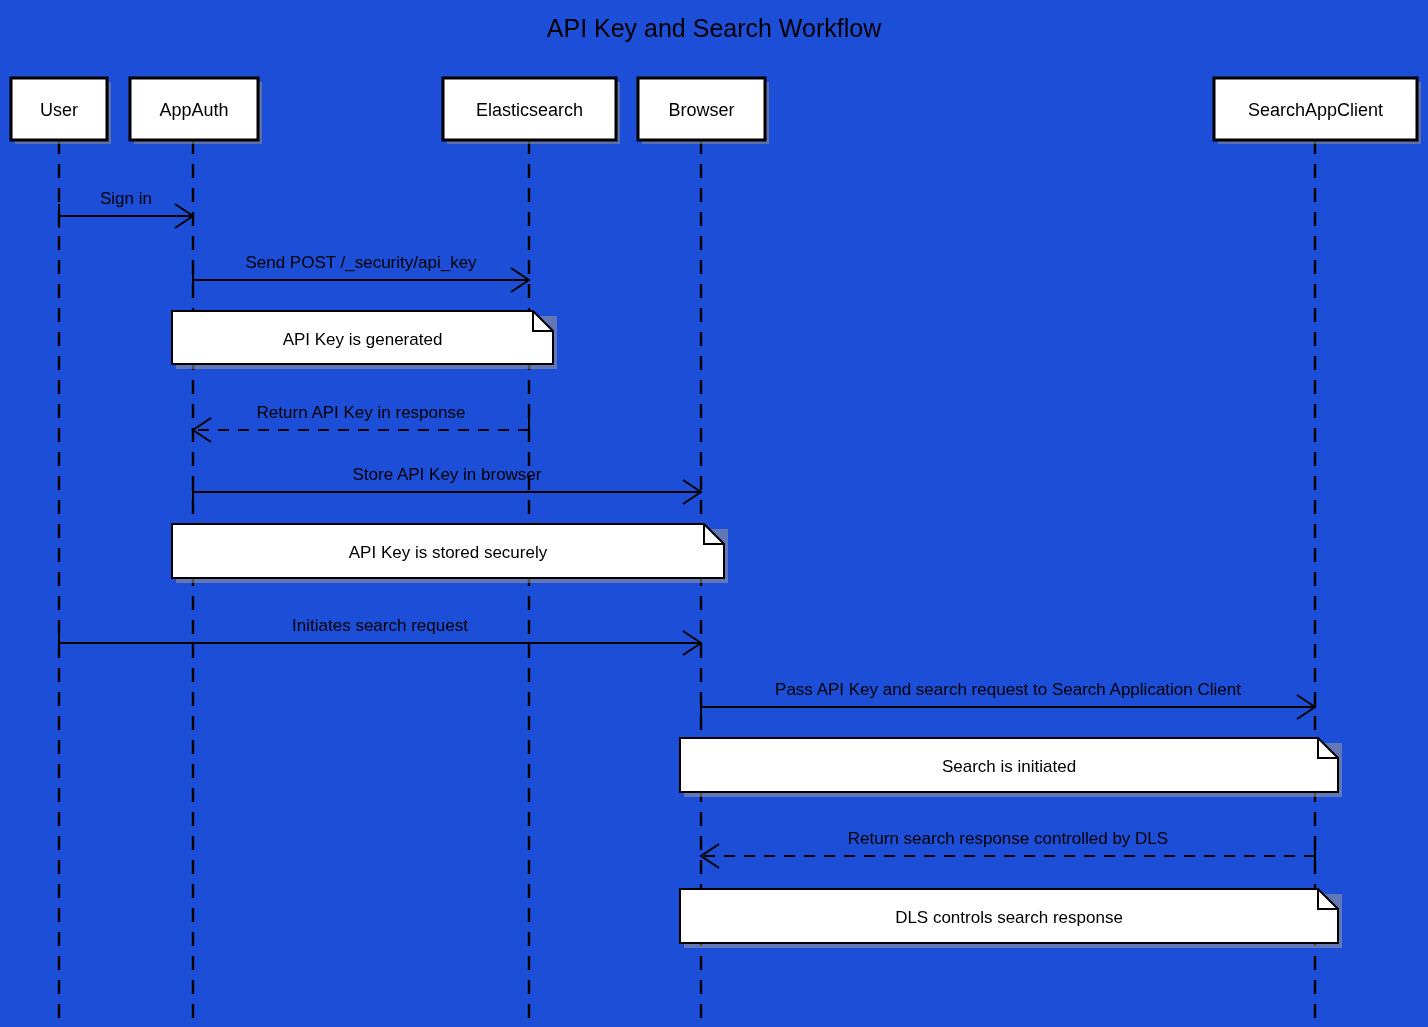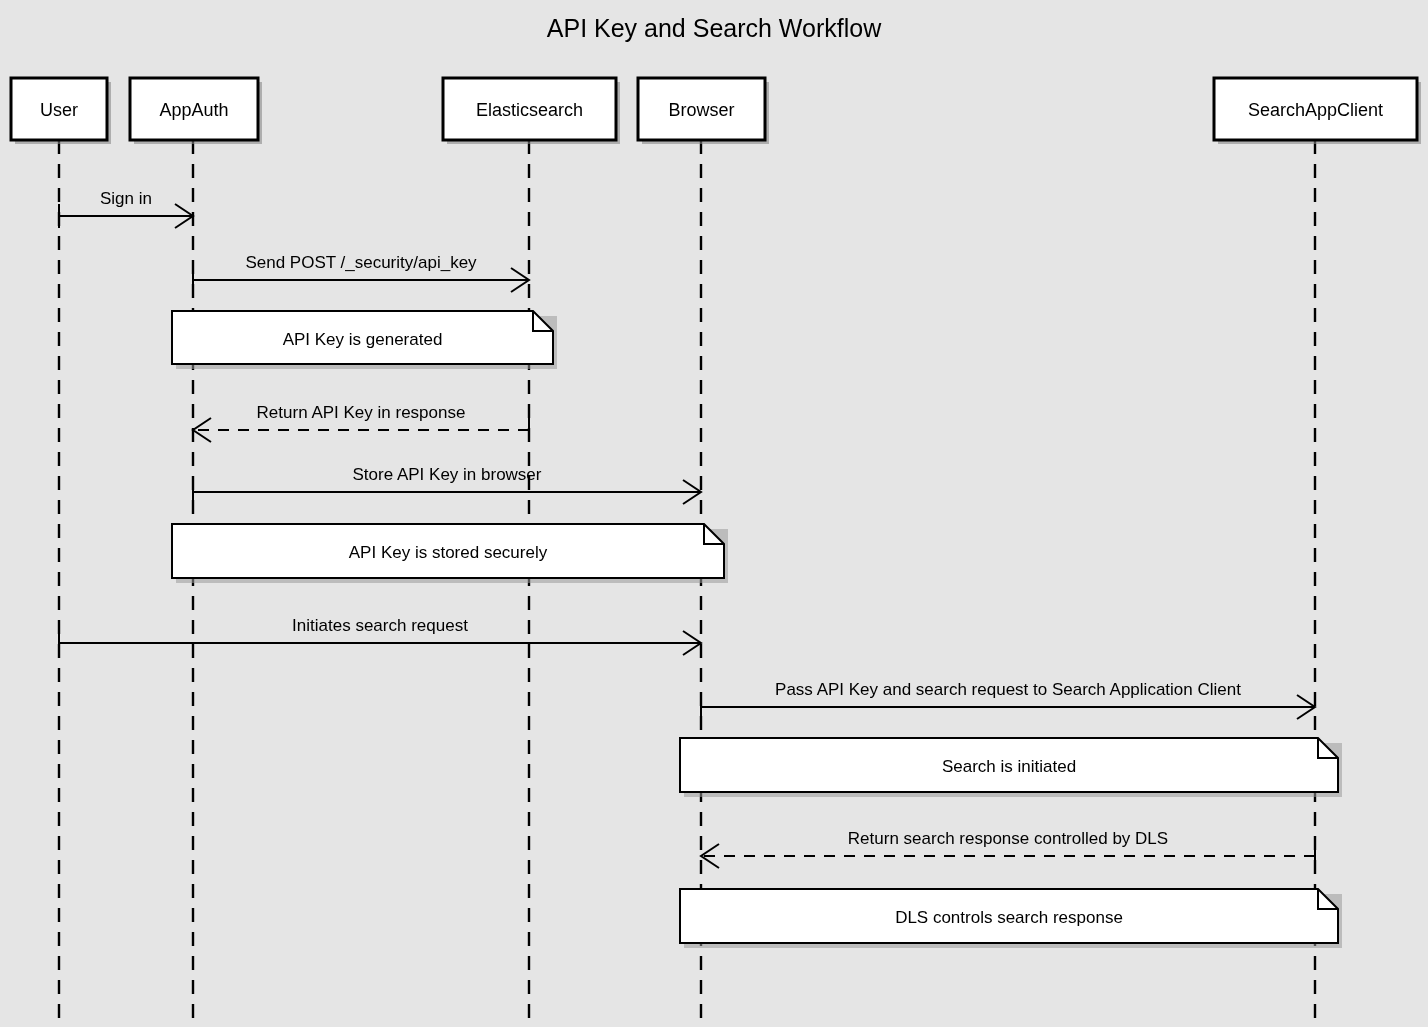--- a/index.html
+++ b/index.html
@@ -9,21 +9,21 @@
     background: #ffffff;
   }
   body {
     font-family: "Liberation Sans", sans-serif;
     color: #000000;
   }
   #canvas {
     position: relative;
     width: 1428px;
     height: 1027px;
-    background: #e5e5e5;
+    background: #1d4ed8;
     overflow: hidden;
   }
   svg.diagram {
     position: absolute;
     left: 0;
     top: 0;
     width: 1428px;
     height: 1027px;
     display: block;
   }

